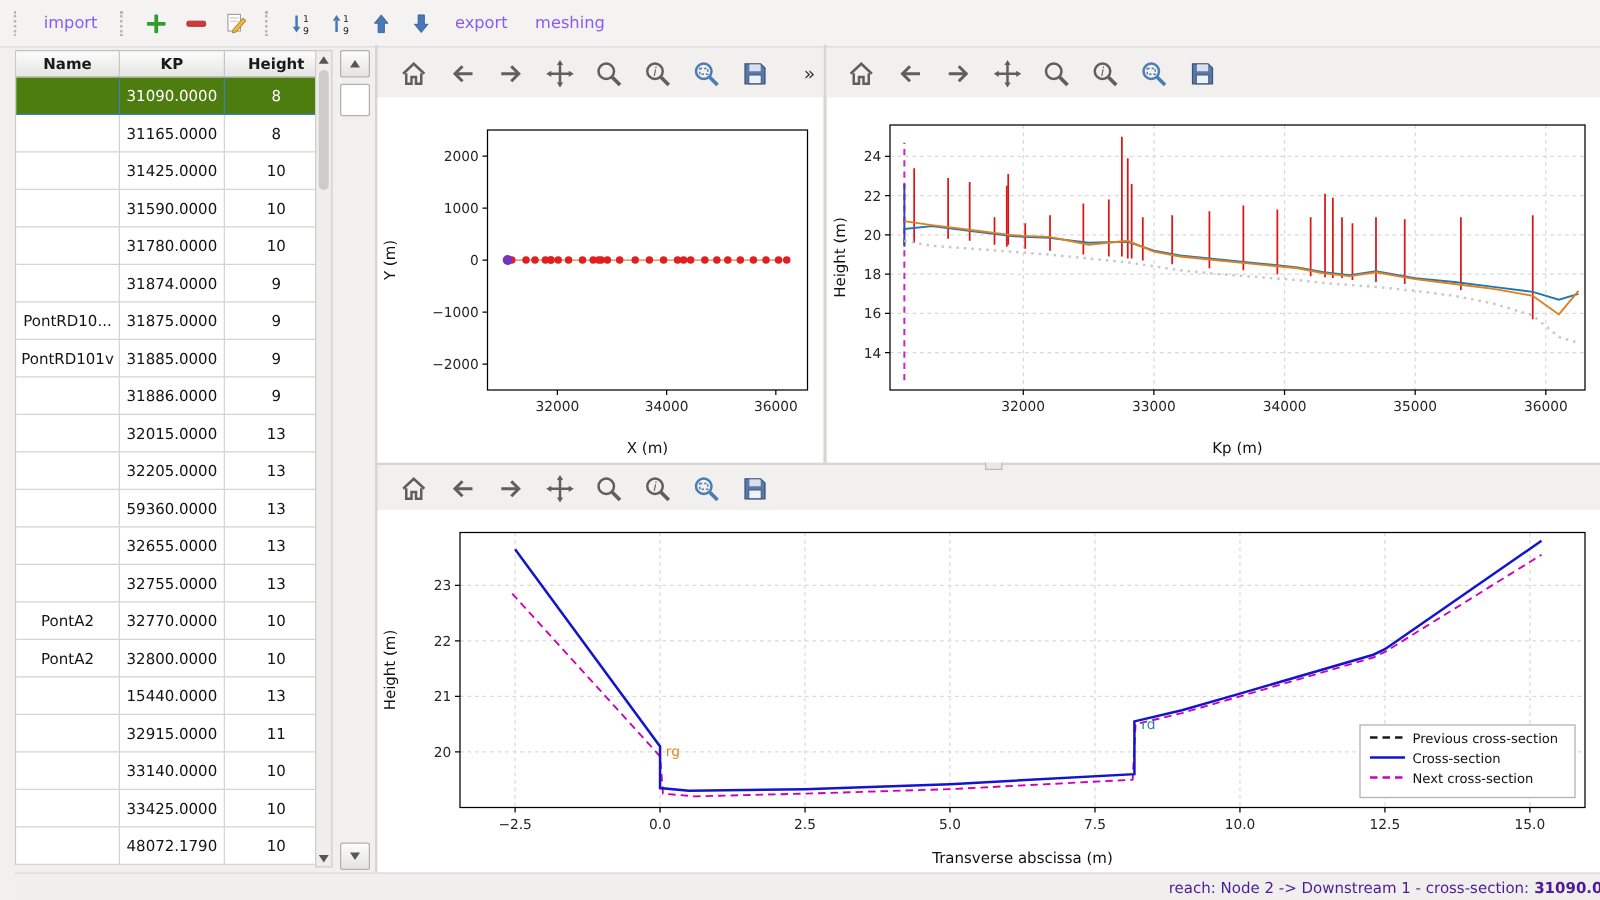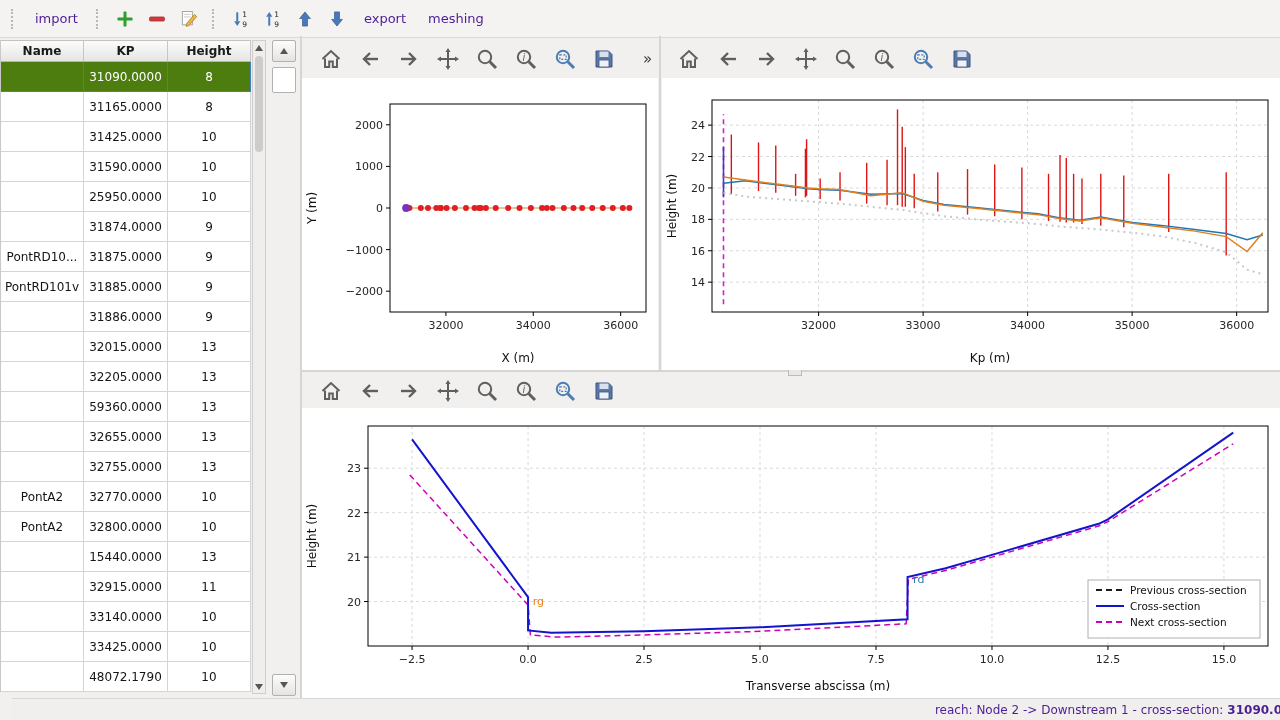--- a/index.html
+++ b/index.html
@@ -6,26 +6,26 @@
   .app{position:relative;width:1280px;height:720px;background:#f1f0ef;
        font-family:"DejaVu Sans","Liberation Sans",sans-serif;overflow:hidden;
        -webkit-font-smoothing:antialiased;}
   svg{font-family:"DejaVu Sans","Liberation Sans",sans-serif;}
 
   
   .menubar{position:absolute;left:0;top:0;width:1280px;height:38px;background:#f4f3f2;
            border-bottom:1px solid #dad9d8;display:flex;align-items:center;gap:4px;
            padding:0 6px;box-sizing:border-box;}
   .grip{width:4px;height:20px;border-left:2px dotted #b9b7b5;margin:0 5px;}
-  .menu-label{font-size:13px;color:#4c1d95;padding:4px 9px;border-radius:3px;cursor:default;}
+  .menu-label{font-size:13px;color:#8b5cf6;padding:4px 9px;border-radius:3px;cursor:default;}
   .tb-btn{width:28px;height:28px;display:flex;align-items:center;justify-content:center;border-radius:3px;}
   .tb-btn svg{width:20px;height:20px;}
 
   
-  .tbl{position:absolute;left:0;top:40px;width:251px;border-left:1px solid #c9c9c9;box-sizing:border-box;}
+  .tbl{position:absolute;left:12px;top:40px;width:251px;border-left:1px solid #c9c9c9;box-sizing:border-box;}
   .tbl-header{display:grid;grid-template-columns:83px 84px 83px;height:20px;
       background:linear-gradient(#fcfcfc,#e6e5e4);border-top:1px solid #c2c2c2;border-bottom:1px solid #b5b5b5;}
   .tbl-header div{font-size:12px;font-weight:bold;color:#1a1a1a;display:flex;align-items:center;
       justify-content:center;border-right:1px solid #c6c6c6;overflow:hidden;}
   .tbl-row{display:grid;grid-template-columns:83px 84px 83px;height:30px;background:#ffffff;}
   .tbl-row>div{font-size:12px;color:#141414;display:flex;align-items:center;justify-content:center;
       border-right:1px solid #d4d4d4;border-bottom:1px solid #d4d4d4;overflow:hidden;white-space:nowrap;}
   .tbl-row.selected>div{background:#4d7c0f;color:#ffffff;border-bottom-color:#3d7ec2;border-right-color:#3d7ec2;}
 
   
@@ -144,21 +144,21 @@
           <div>31425.0000</div>
           <div>10</div>
         </div>
         <div class="tbl-row">
           <div></div>
           <div>31590.0000</div>
           <div>10</div>
         </div>
         <div class="tbl-row">
           <div></div>
-          <div>25950.0000</div>
+          <div>31780.0000</div>
           <div>10</div>
         </div>
         <div class="tbl-row">
           <div></div>
           <div>31874.0000</div>
           <div>9</div>
         </div>
         <div class="tbl-row">
           <div>PontRD10...</div>
           <div>31875.0000</div>

